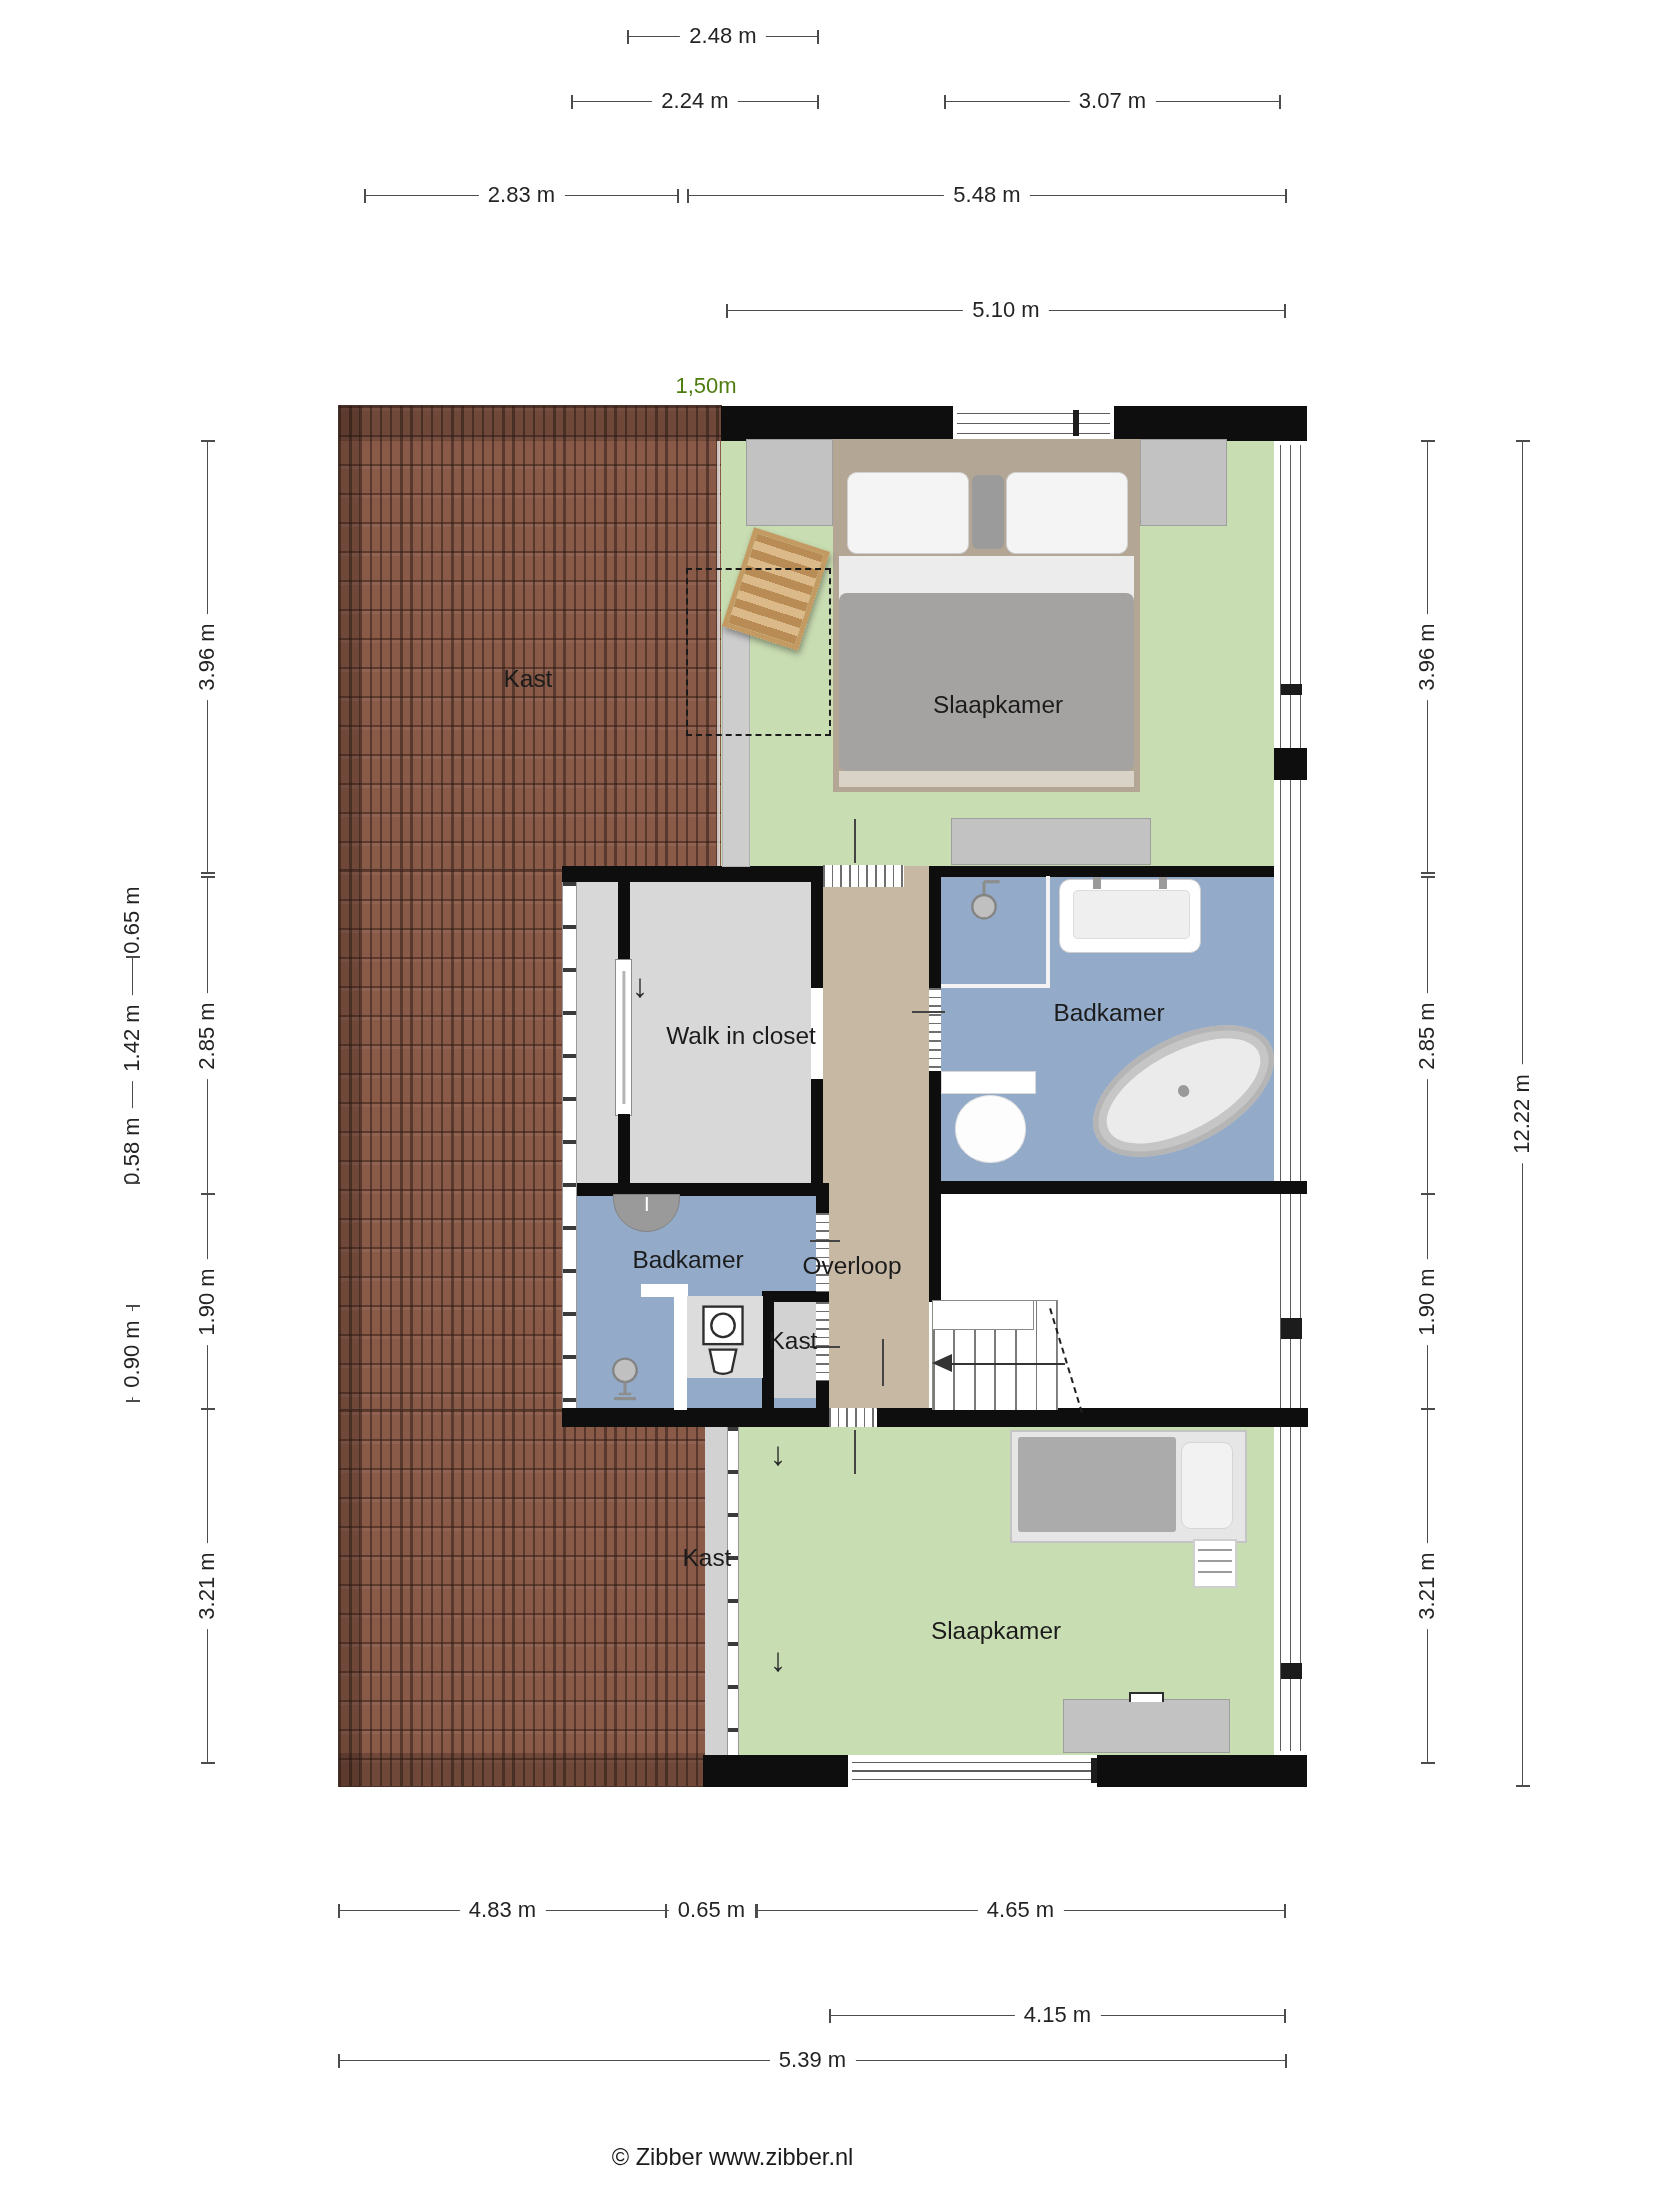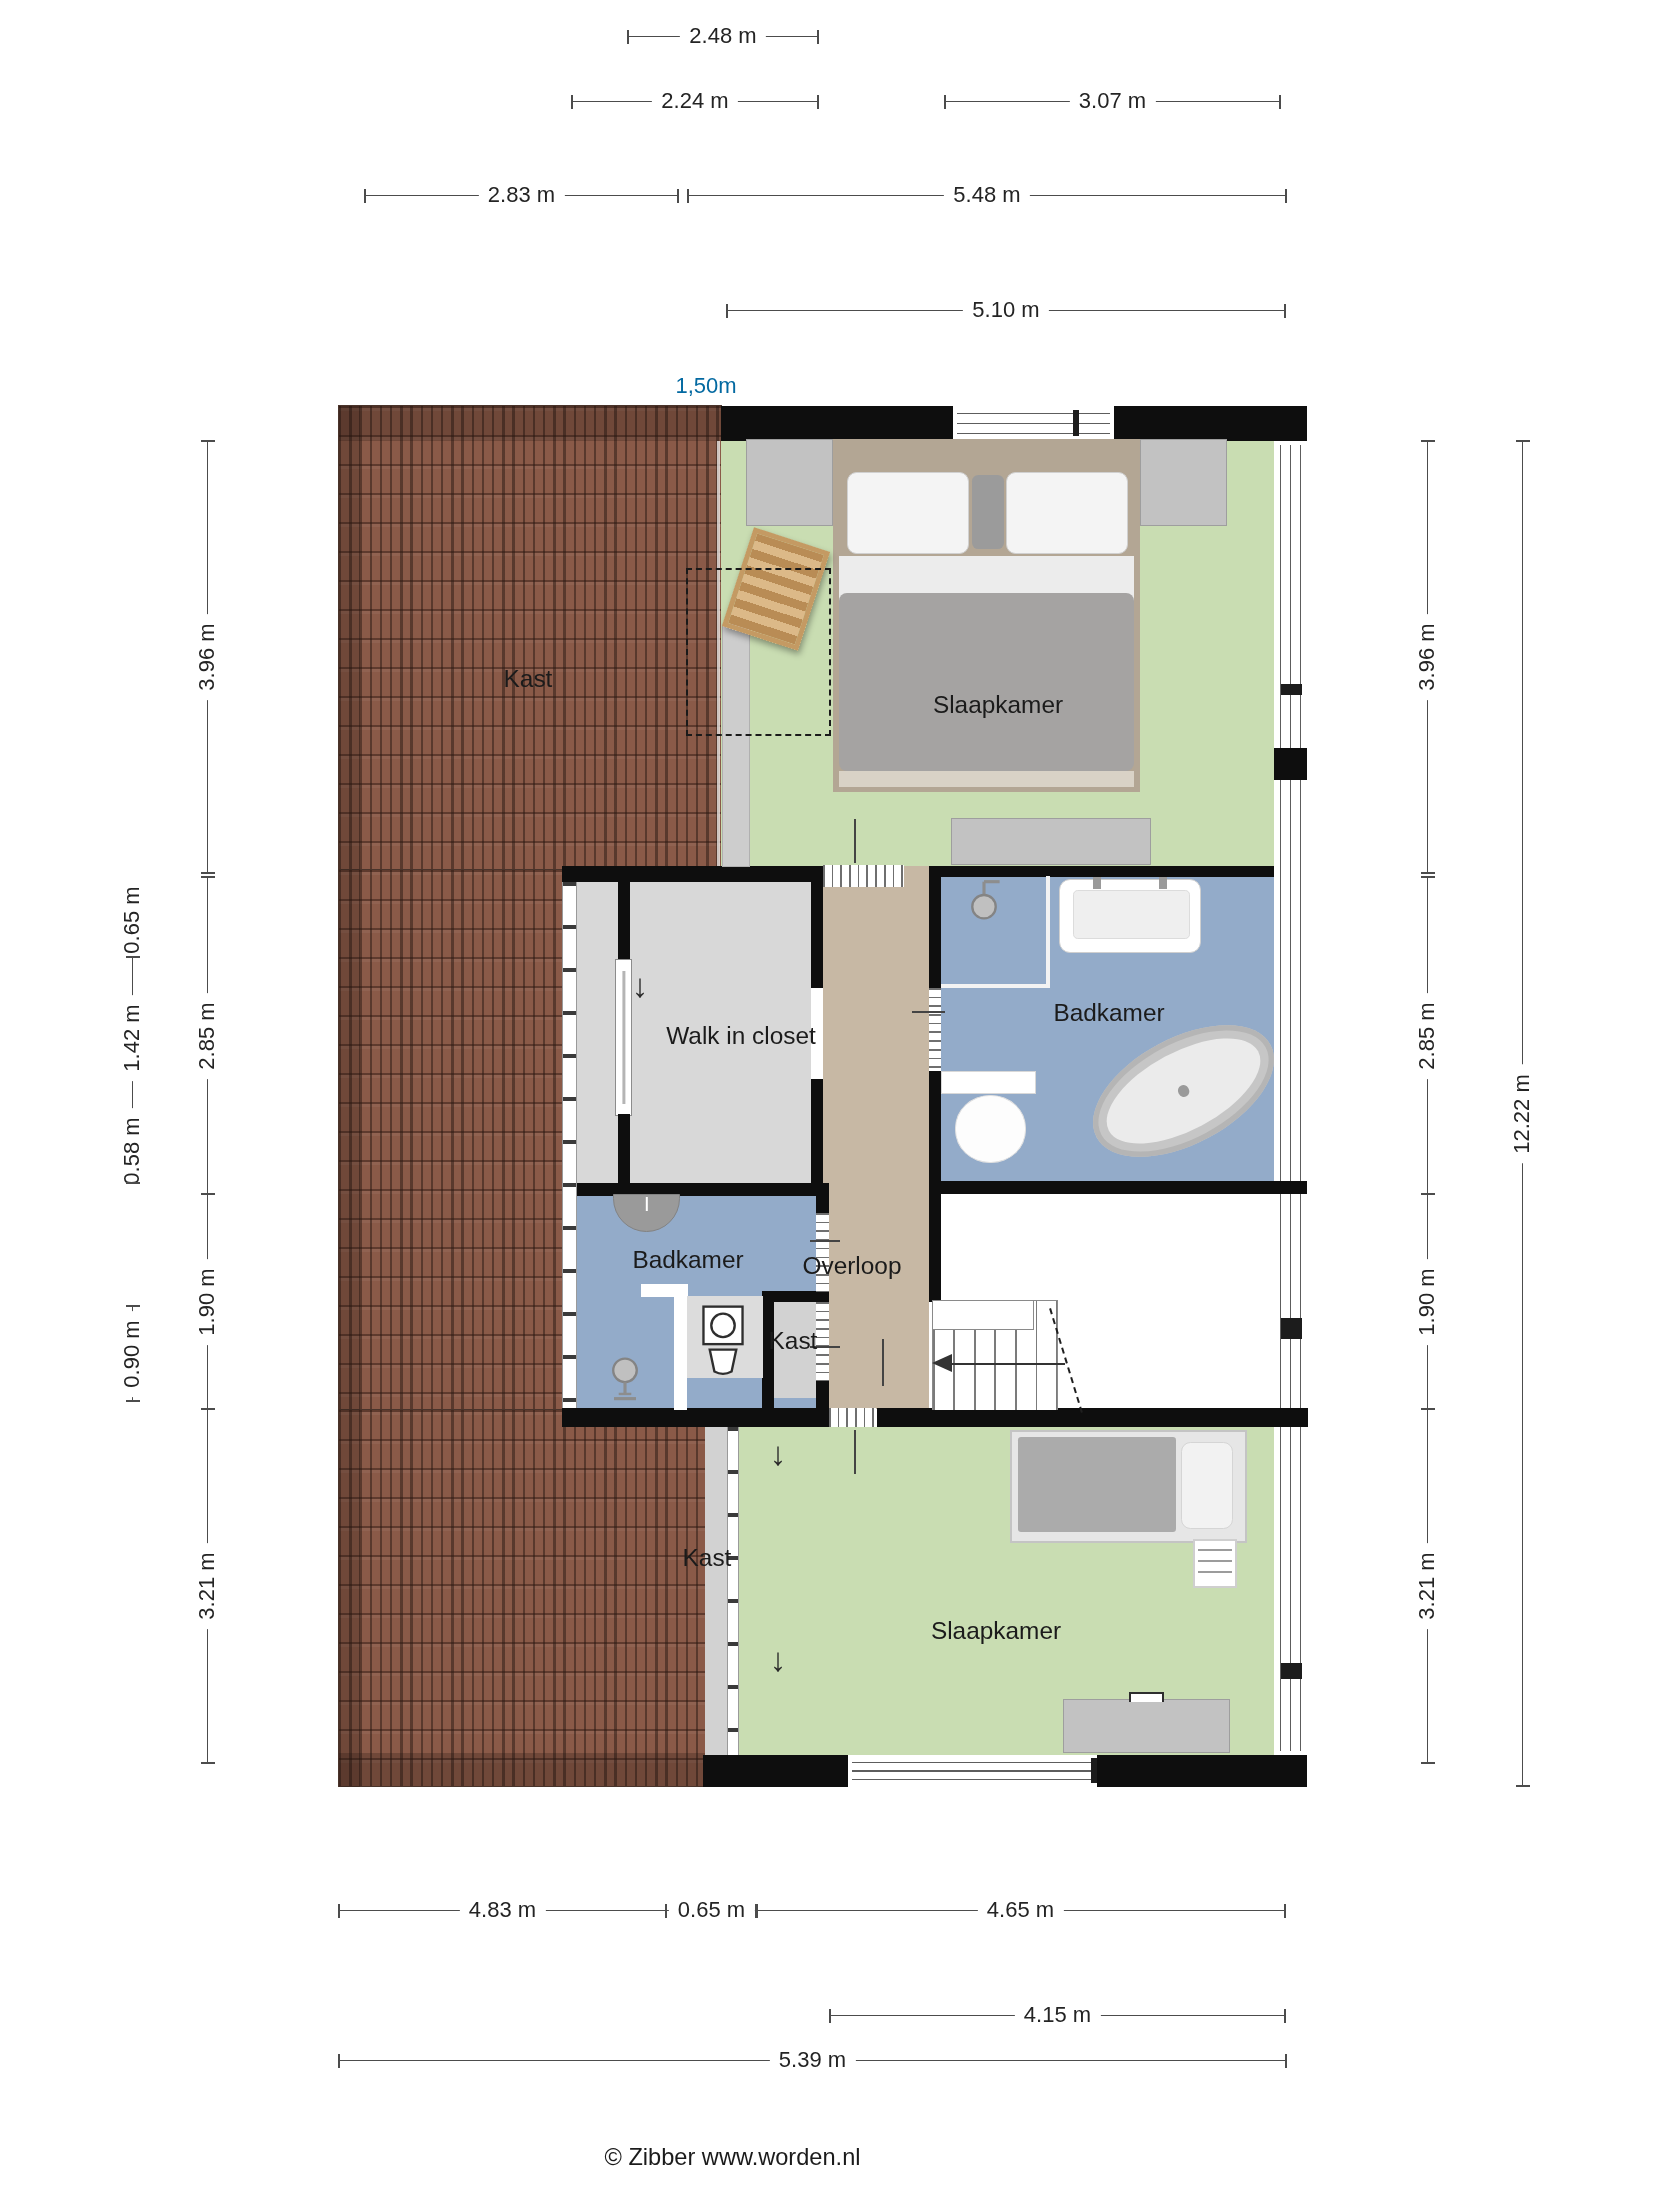--- a/index.html
+++ b/index.html
@@ -37,21 +37,21 @@
   .winticks{position:absolute;background:repeating-linear-gradient(180deg,#3a3a3a 0 3.9px,transparent 3.9px 43px),#fff;
     border-left:1.6px solid #9a9a9a;border-right:1.6px solid #9a9a9a;}
   
   .door-v{position:absolute;background:repeating-linear-gradient(180deg,#6f6f6f 0 1.6px,transparent 1.6px 8.7px),#fff;}
   .door-h{position:absolute;background:repeating-linear-gradient(90deg,#6f6f6f 0 1.6px,transparent 1.6px 8.7px),#fff;}
   .slider{position:absolute;background:#fff;border:1.6px solid #8c8c8c;}
   .slider::before{content:"";position:absolute;left:50%;top:11px;bottom:11px;width:3.2px;background:#b5b5b5;transform:translateX(-50%);}
   
   .furn{position:absolute;background:#c2c2c2;border:1.6px solid #9e9e9e;box-sizing:border-box;}
   .rlab{position:absolute;transform:translate(-50%,-50%);font-size:24.4px;color:#1b1b1b;white-space:nowrap;}
-  .marker{position:absolute;transform:translate(-50%,-50%);font-size:22px;color:#0369a1;white-space:nowrap;}
+  .marker{position:absolute;transform:translate(-50%,-50%);font-size:22px;color:#4d7c0f;white-space:nowrap;}
   .arrow-glyph{position:absolute;font-size:33px;color:#2a2a2a;transform:translate(-50%,-50%);}
   .tick{position:absolute;background:#444;}
   
   .dim{position:absolute;}
   .dh{border-top:1.6px solid #4c4c4c;height:0;}
   .dh::before,.dh::after{content:"";position:absolute;top:-7px;width:1.6px;height:14px;background:#4c4c4c;}
   .dh::before{left:-0.8px;}.dh::after{right:-0.8px;}
   .dh .dl{position:absolute;left:50%;top:-0.8px;transform:translate(-50%,-50%);background:#fff;
     padding:0 9.5px;font-size:22px;color:#242424;white-space:nowrap;}
   .dv{border-left:1.6px solid #4c4c4c;width:0;}
@@ -306,16 +306,16 @@
   <div class="dim dh" style="left:756px;top:1910px;width:529px">
       <span class="dl">4.65 m</span>
     </div>
   <div class="dim dh" style="left:830px;top:2015px;width:455px">
       <span class="dl">4.15 m</span>
     </div>
   <div class="dim dh" style="left:339px;top:2060px;width:947px">
       <span class="dl">5.39 m</span>
     </div>
 
-  <div class="footer" style="top:2144px">© Zibber www.worden.nl</div>
+  <div class="footer" style="top:2144px">© Zibber www.zibber.nl</div>
 
 </div>
 
 
 </body></html>

